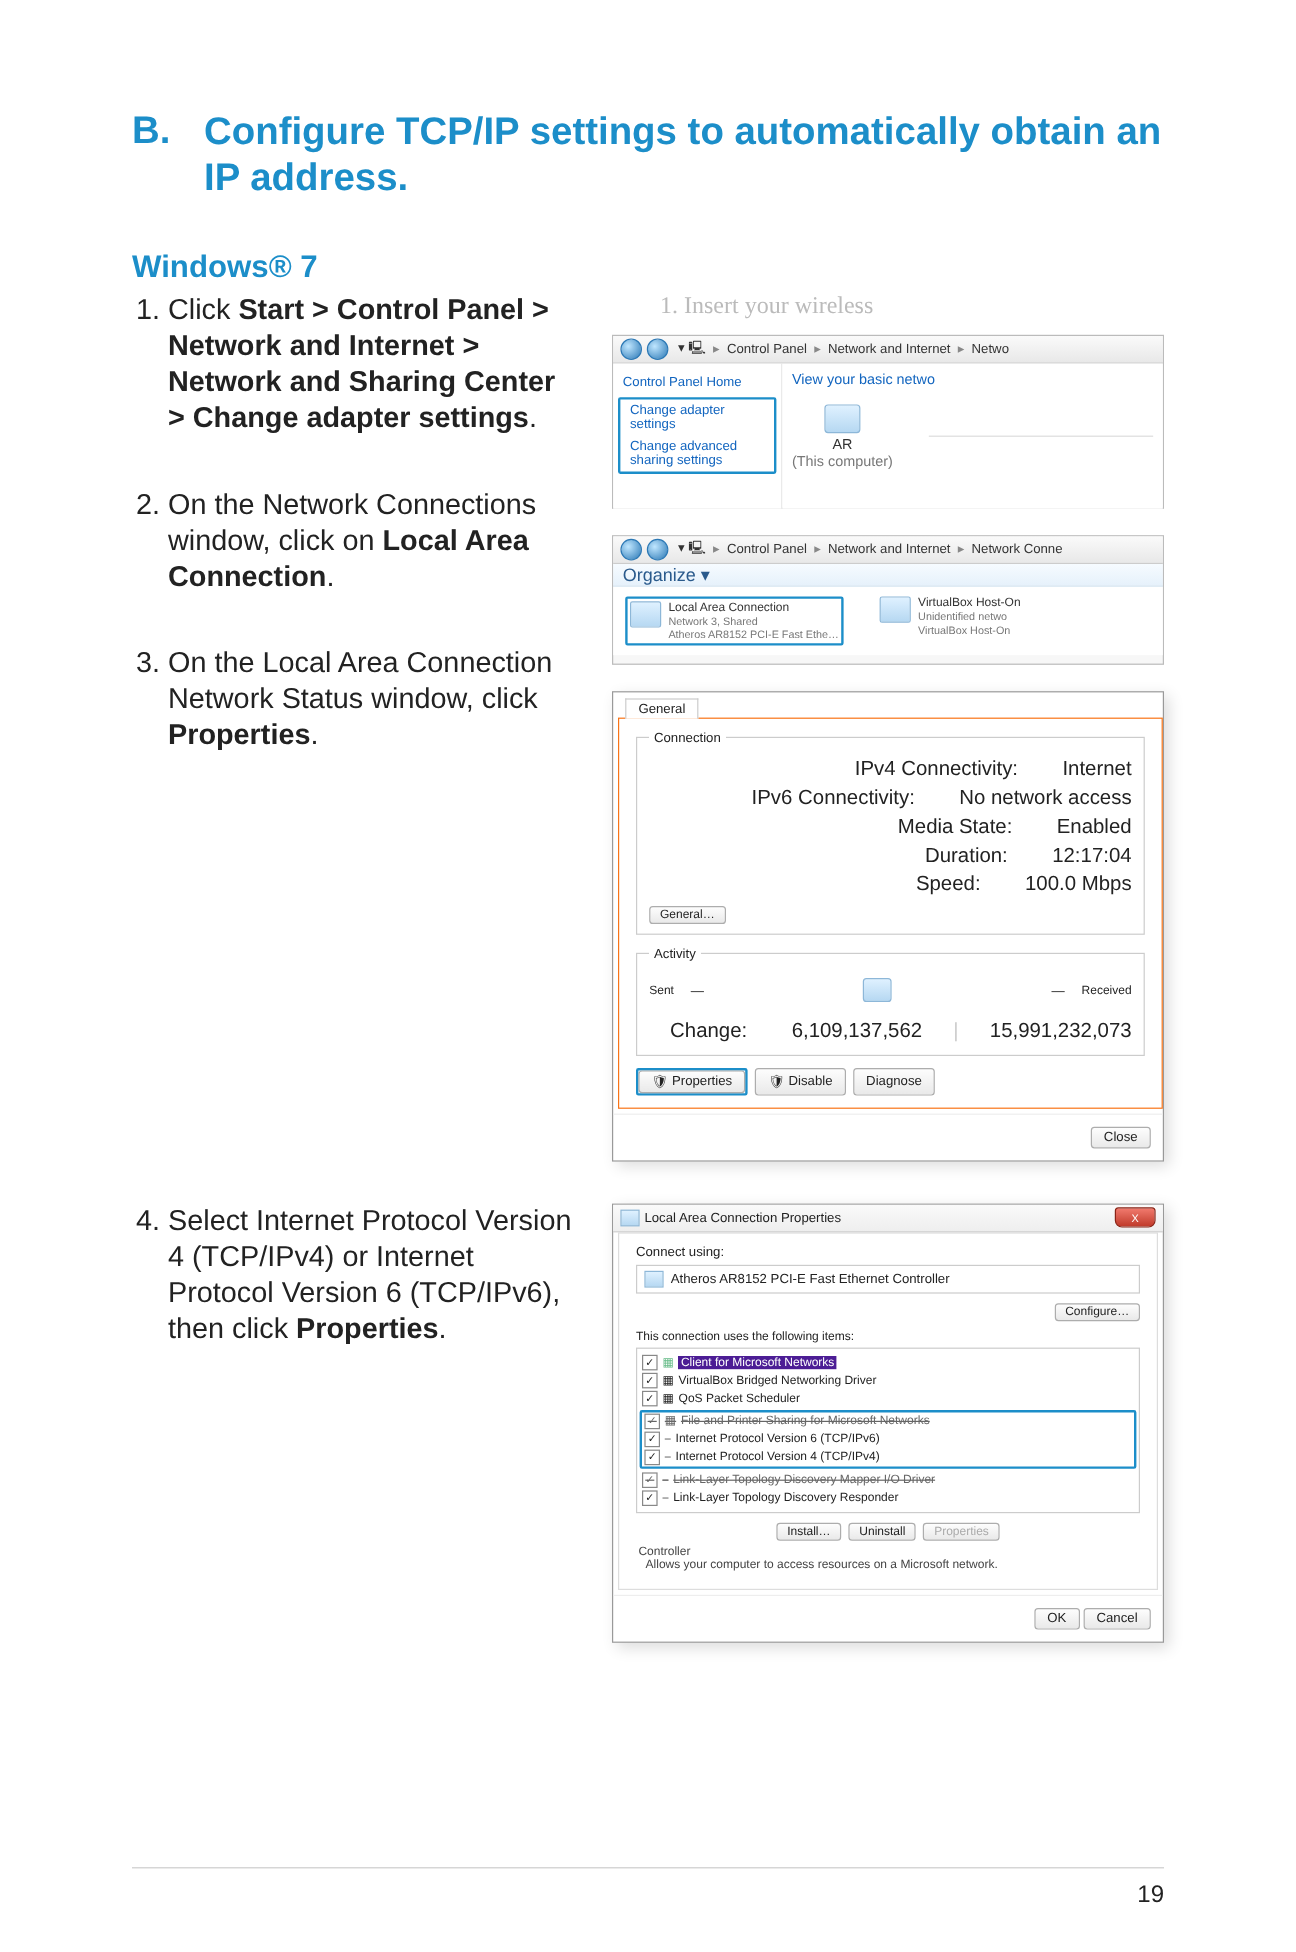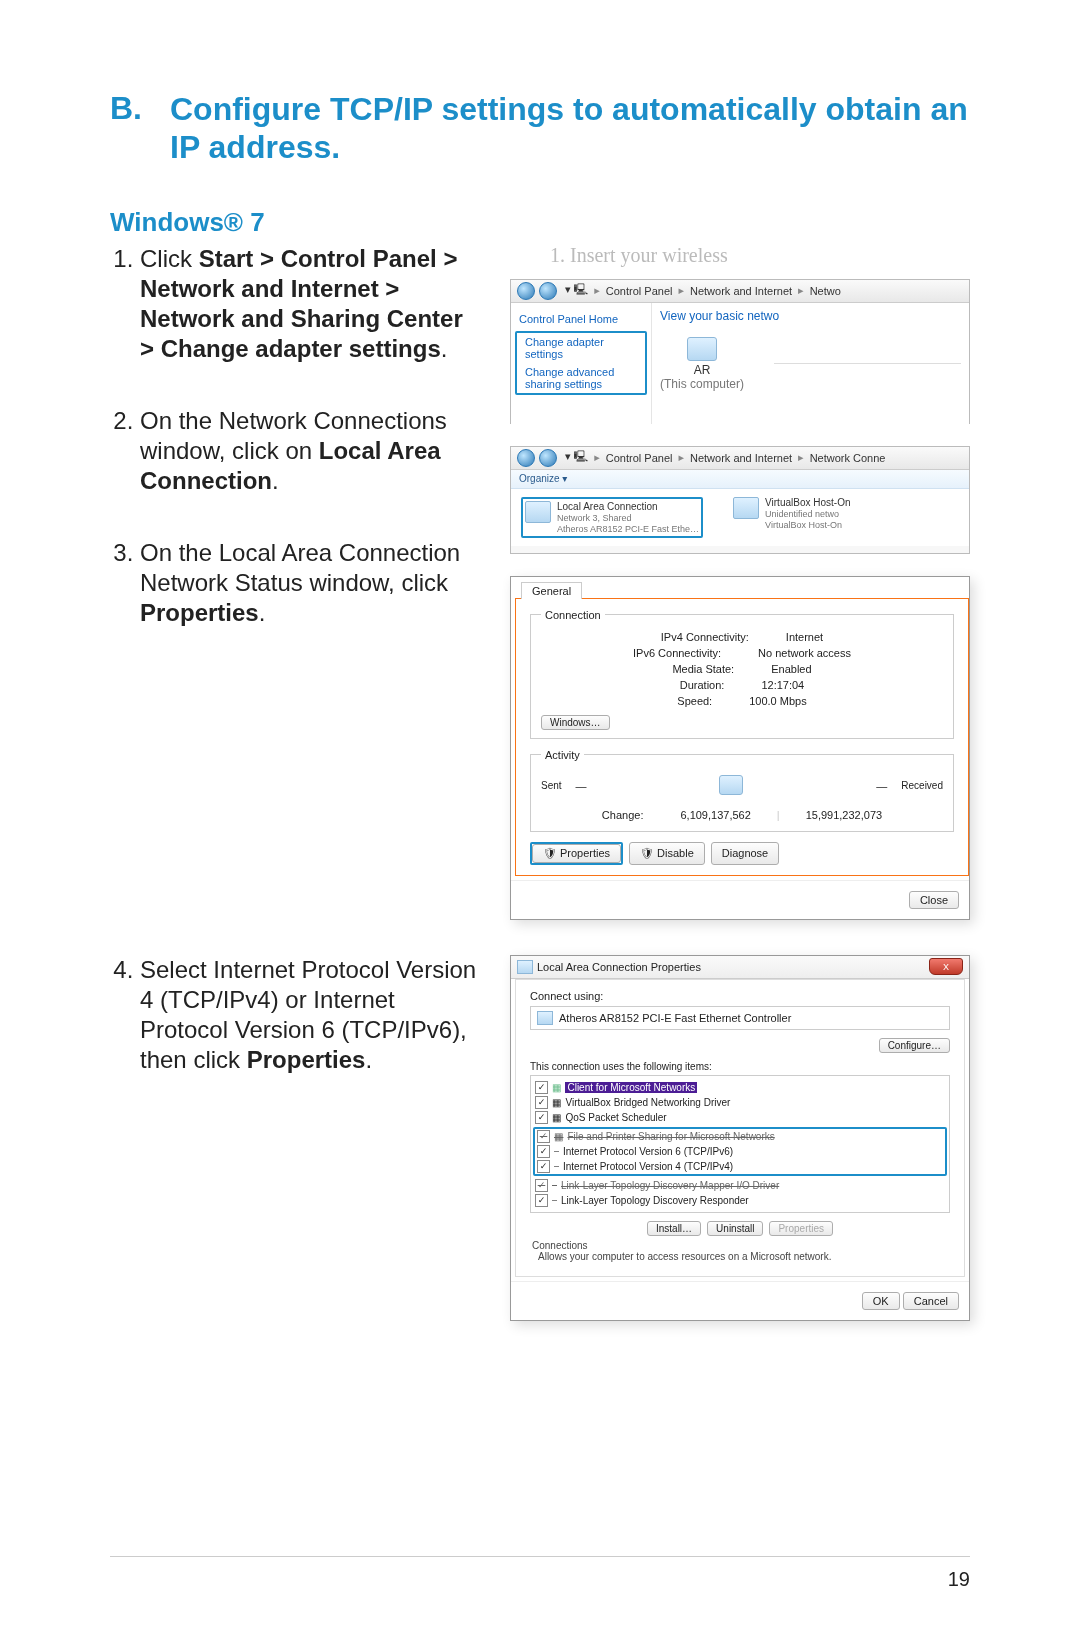--- a/index.html
+++ b/index.html
@@ -140,21 +140,21 @@
     margin: 0 auto 2px auto;
   }
   .organize-bar {
     background: linear-gradient(#f6fbff,#e6f1fb);
     border-bottom: 1px solid #cfe1f1;
     height: 18px;
     display: flex;
     align-items: center;
     padding: 0 8px;
     color: #2a5a8c;
-    font-size: 10px;
+    font-size: 15px;
   }
   .conn-row {
     display: flex;
     gap: 30px;
     padding: 8px 10px;
     background: #fff;
   }
   .conn-item {
     display: flex;
     gap: 6px;
@@ -218,21 +218,21 @@
   .tab.inactive { background: #f1f1f1; color: #777; }
   .dlg-body {
     padding: 10px 14px;
   }
   fieldset {
     border: 1px solid #ccc;
     margin: 0 0 10px 0;
     padding: 8px 10px;
   }
   legend { padding: 0 4px; }
-  .kv { display: flex; justify-content: center; padding: 2px 0; font-size: 11px; gap: 37px; }
+  .kv { display: flex; justify-content: flex-end; padding: 2px 0; font-size: 17px; gap: 37px; }
   .btn {
     display: inline-flex;
     align-items: center;
     gap: 3px;
     border: 1px solid #adadad;
     background: linear-gradient(#fdfdfd,#e9e9e9);
     border-radius: 3px;
     padding: 2px 10px;
     font-size: 11px;
     cursor: pointer;
@@ -403,21 +403,21 @@
               </div>
             <div class="kv">
                 <span>Duration:</span>
                 <span>12:17:04</span>
               </div>
             <div class="kv">
                 <span>Speed:</span>
                 <span>100.0 Mbps</span>
               </div>
             <div style="margin-top:6px;">
-              <span class="btn small">Windows…</span>
+              <span class="btn small">General…</span>
             </div>
           </fieldset>
           <fieldset>
             <legend>Activity</legend>
             <div class="activity">
               <span class="label">Sent</span>
               <span>—</span>
               <span class="pc-icon" style="width:22px;height:18px;"></span>
               <span>—</span>
               <span class="label">Received</span>
@@ -516,21 +516,21 @@
                 <span>⎯</span>
               <span>Link-Layer Topology Discovery Responder</span>
             </div>
           </div>
           <div class="row-btns" style="justify-content:center;margin-top:8px;">
             <span class="btn small">Install…</span>
             <span class="btn small">Uninstall</span>
             <span class="btn small" style="color:#aaa;">Properties</span>
           </div>
           <div class="desc-box">
-            <div>Connections</div>
+            <div>Controller</div>
             <div style="padding-left:6px;">Allows your computer to access resources on a Microsoft network.</div>
           </div>
         </div>
         <div class="dlg-foot">
           <span class="btn">OK</span>
           <span class="btn">Cancel</span>
         </div>
       </div>
     </div>
   </div>

